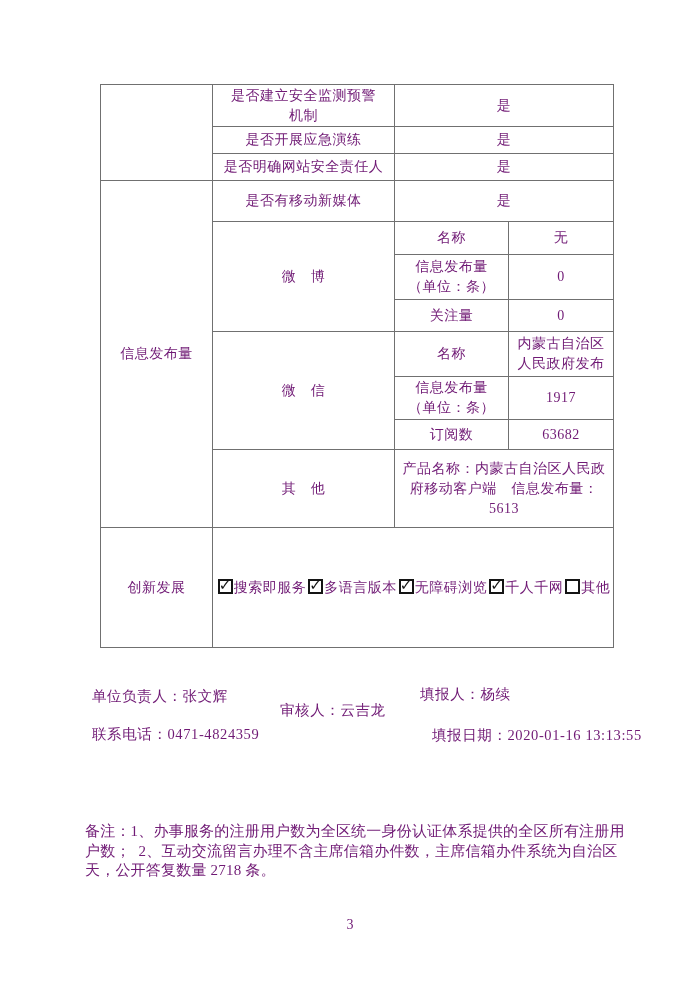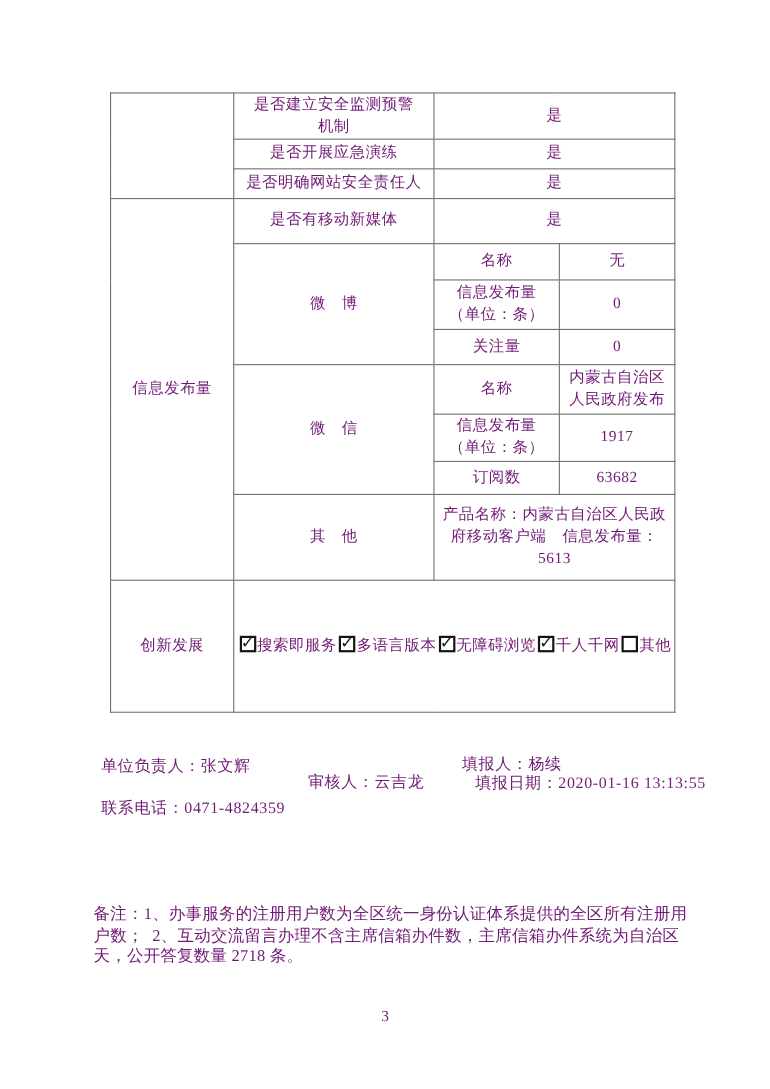--- a/index.html
+++ b/index.html
@@ -157,21 +157,21 @@
         <td>创新发展</td>
         <td colspan="3" class="innov-cell"><span class="cb" data-checked="true"></span><span class="opt-label">搜索即服务</span><span class="cb" data-checked="true"></span><span class="opt-label">多语言版本</span><span class="cb" data-checked="true"></span><span class="opt-label">无障碍浏览</span><span class="cb" data-checked="true"></span><span class="opt-label">千人千网</span><span class="cb" data-checked="false"></span><span class="opt-label">其他</span></td>
       </tr>
     </tbody>
   </table>
 
   <div class="abs-text" style="left:92px; top:687px;">单位负责人：张文辉</div>
   <div class="abs-text" style="left:280px; top:687px;margin-top:14px;">审核人：云吉龙</div>
   <div class="abs-text" style="left:420px; top:685px;">填报人：杨续</div>
   <div class="abs-text" style="left:92px; top:725px;text-align:right;">联系电话：0471-4824359</div>
-  <div class="abs-text" style="left:432px; top:702px;">填报日期：2020-01-16 13:13:55</div>
+  <div class="abs-text" style="left:432px; top:726px;">填报日期：2020-01-16 13:13:55</div>
 
   <div class="notes">
     <div class="note-line">备注：1、办事服务的注册用户数为全区统一身份认证体系提供的全区所有注册用</div>
     <div class="note-line">户数；  2、互动交流留言办理不含主席信箱办件数，主席信箱办件系统为自治区</div>
     <div class="note-line">天，公开答复数量 2718 条。</div>
   </div>
 
   <div class="page-number">3</div>
 
 </div>

